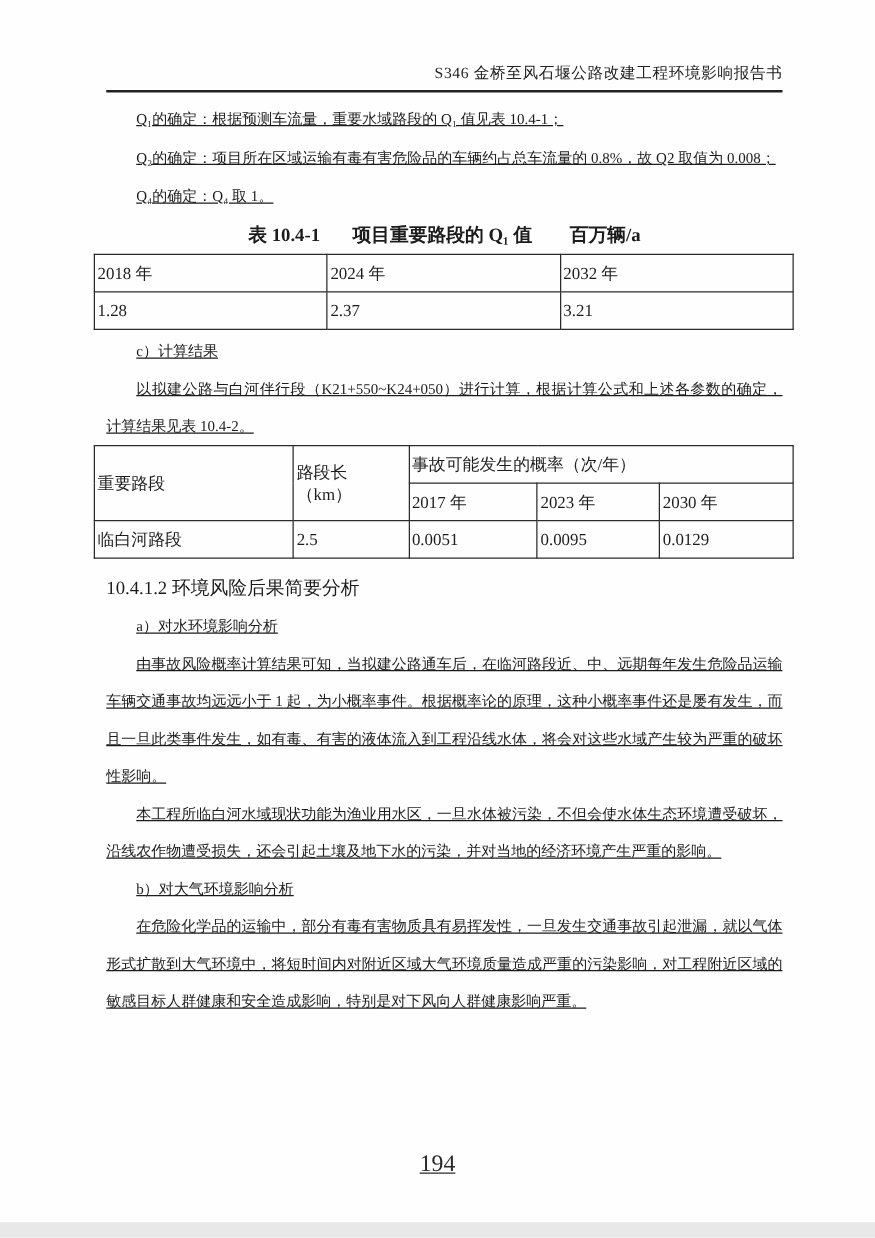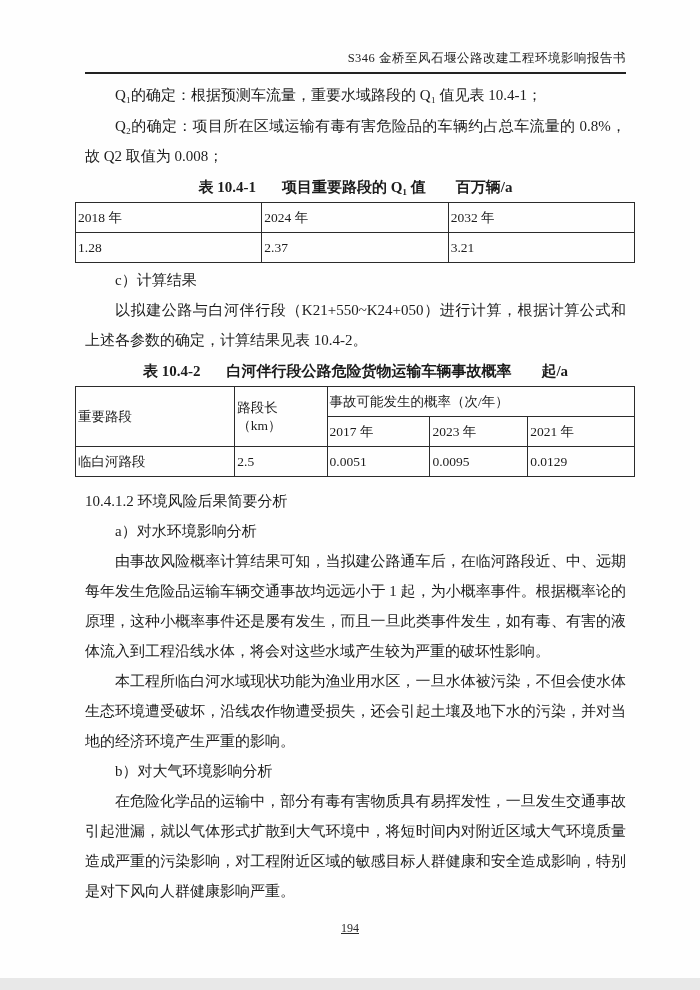--- a/index.html
+++ b/index.html
@@ -15,21 +15,21 @@
     overflow:hidden;
   }
   .hdr-line {
     text-align:right;
     font-size:12.5px;
     letter-spacing:0.5px;
     padding-bottom:5px;
     border-bottom:2.5px solid #222;
     color:#222;
   }
-  .bodytext { font-size:15px; line-height:30px; text-align:justify; }
+  .bodytext { font-size:12px; line-height:30px; text-align:justify;text-decoration:underline; }
   p.para { margin:0; text-indent:2em; }
   p.para.mt { margin-top:1px; }
   .tbl-title {
     display:flex; justify-content:center; align-items:baseline;
     font-weight:bold; font-size:15px;
     margin:7px 0 5px 0;
     gap:0;
     text-align:center;
   }
   .tbl-title .sp1 { margin-right:26px; }
@@ -45,37 +45,38 @@
     border:1px solid #2b2b2b;
     text-align:left;
     vertical-align:middle;
     padding:3px 2px;
     height:23px;
   }
   table.doc { border:1.5px solid #2b2b2b; }
   .sec-heading { margin:9px 0 0 0; font-size:15px; line-height:30px; }
   .pageno {
     position:absolute; left:0; right:0; top:921px;
-    text-align:center; font-size:12px; color:#2a2a2a;text-decoration:underline;
+    text-align:center; font-size:19px; color:#2a2a2a;text-decoration:underline;
   }
   .gap-s { height:6px; }
   .gap-xs { height:2px; }
 </style>
 </head>
 <body>
 
 <div class="page">
 
   <div class="hdr-line">S346 金桥至风石堰公路改建工程环境影响报告书</div>
 
   <div class="gap-s"></div>
 
   <div class="bodytext">
     <p class="para">Q₁的确定：根据预测车流量，重要水域路段的 Q₁ 值见表 10.4-1；</p>
     <p class="para mt">Q₂的确定：项目所在区域运输有毒有害危险品的车辆约占总车流量的 0.8%，故 Q2 取值为 0.008；</p>
+    <p class="para mt">Q₄的确定：Q₄ 取 1。</p>
   </div>
 
   <div class="tbl-title">
     <span class="sp1">表 10.4-1</span>
     <span class="sp2">项目重要路段的 Q₁ 值</span>
     <span>百万辆/a</span>
   </div>
 
   <table class="doc">
     <tbody>
@@ -92,25 +93,20 @@
   </tbody>
     </table>
 
   <div class="gap-xs"></div>
 
   <div class="bodytext">
     <p class="para">c）计算结果</p>
     <p class="para">以拟建公路与白河伴行段（K21+550~K24+050）进行计算，根据计算公式和上述各参数的确定，计算结果见表 10.4-2。</p>
   </div>
 
-  <div class="tbl-title">
-    <span class="sp1">表 10.4-2</span>
-    <span class="sp2">白河伴行段公路危险货物运输车辆事故概率</span>
-    <span>起/a</span>
-  </div>
 
   <table class="doc">
     <colgroup>
       <col style="width:28.5%">
         <col style="width:16.5%">
       <col style="width:18.4%">
         <col style="width:17.5%">
         <col style="width:19.1%">
     </colgroup>
     <tbody>
@@ -118,21 +114,21 @@
       <td rowspan="2">重要路段</td>
       <td rowspan="2">
         <span>路段长</span><br>
         <span>（km）</span>
       </td>
       <td colspan="3">事故可能发生的概率（次/年）</td>
     </tr>
     <tr>
       <td>2017 年</td>
       <td>2023 年</td>
-      <td>2021 年</td>
+      <td>2030 年</td>
     </tr>
     <tr>
       <td>临白河路段</td>
       <td>2.5</td>
       <td>0.0051</td>
       <td>0.0095</td>
       <td>0.0129</td>
     </tr>
   </tbody>
     </table>

